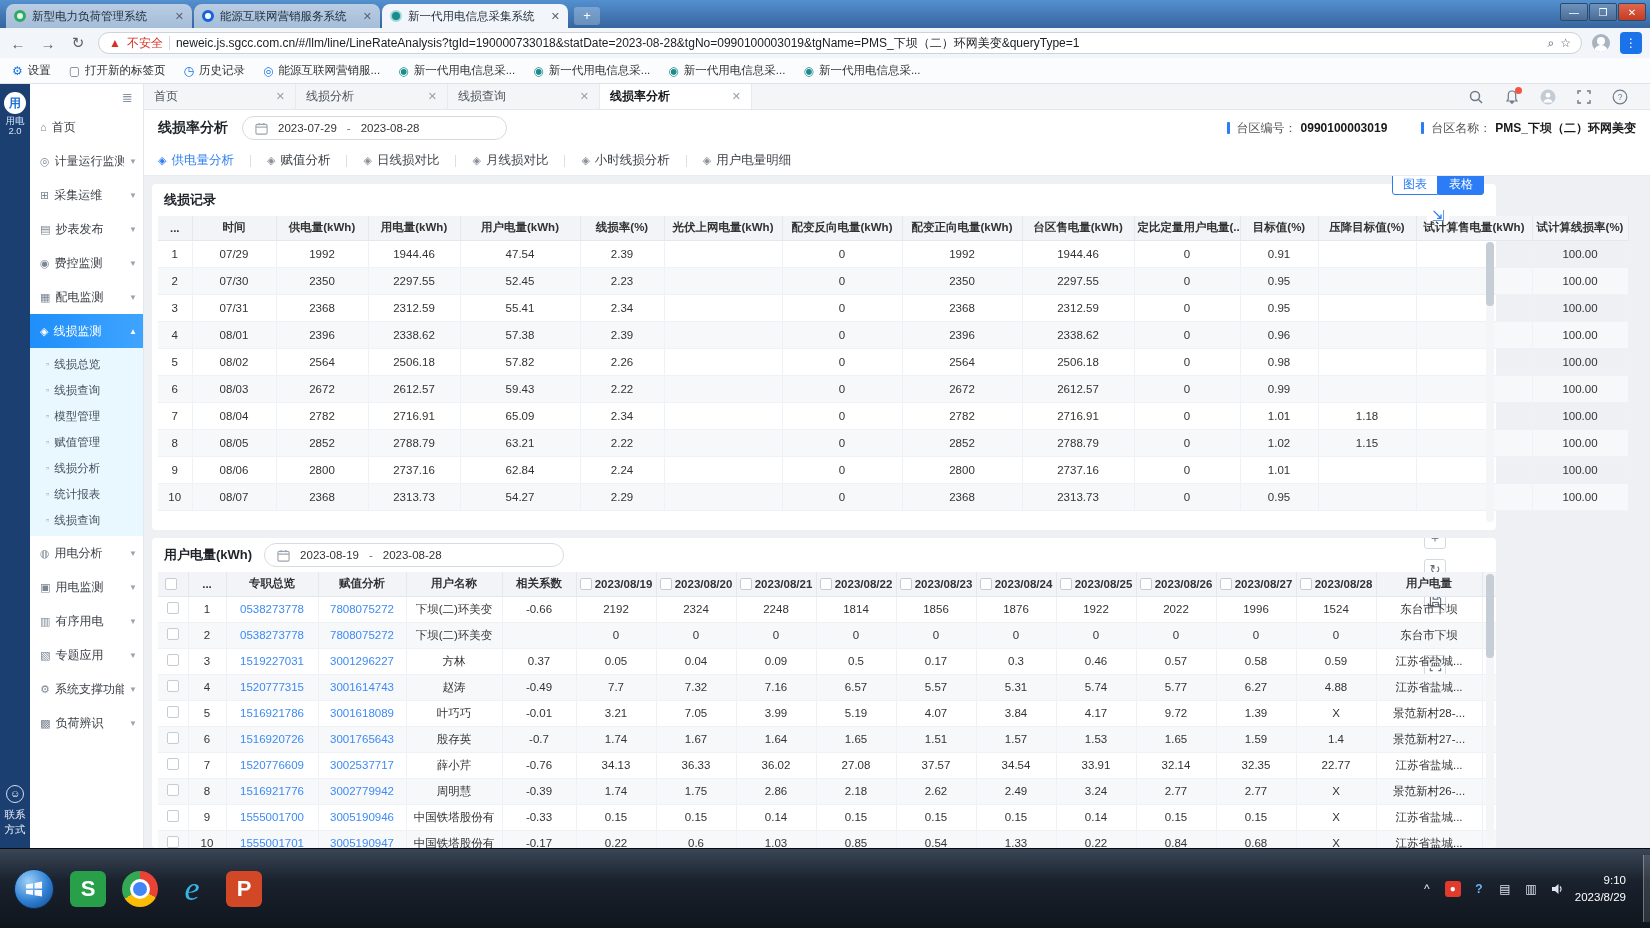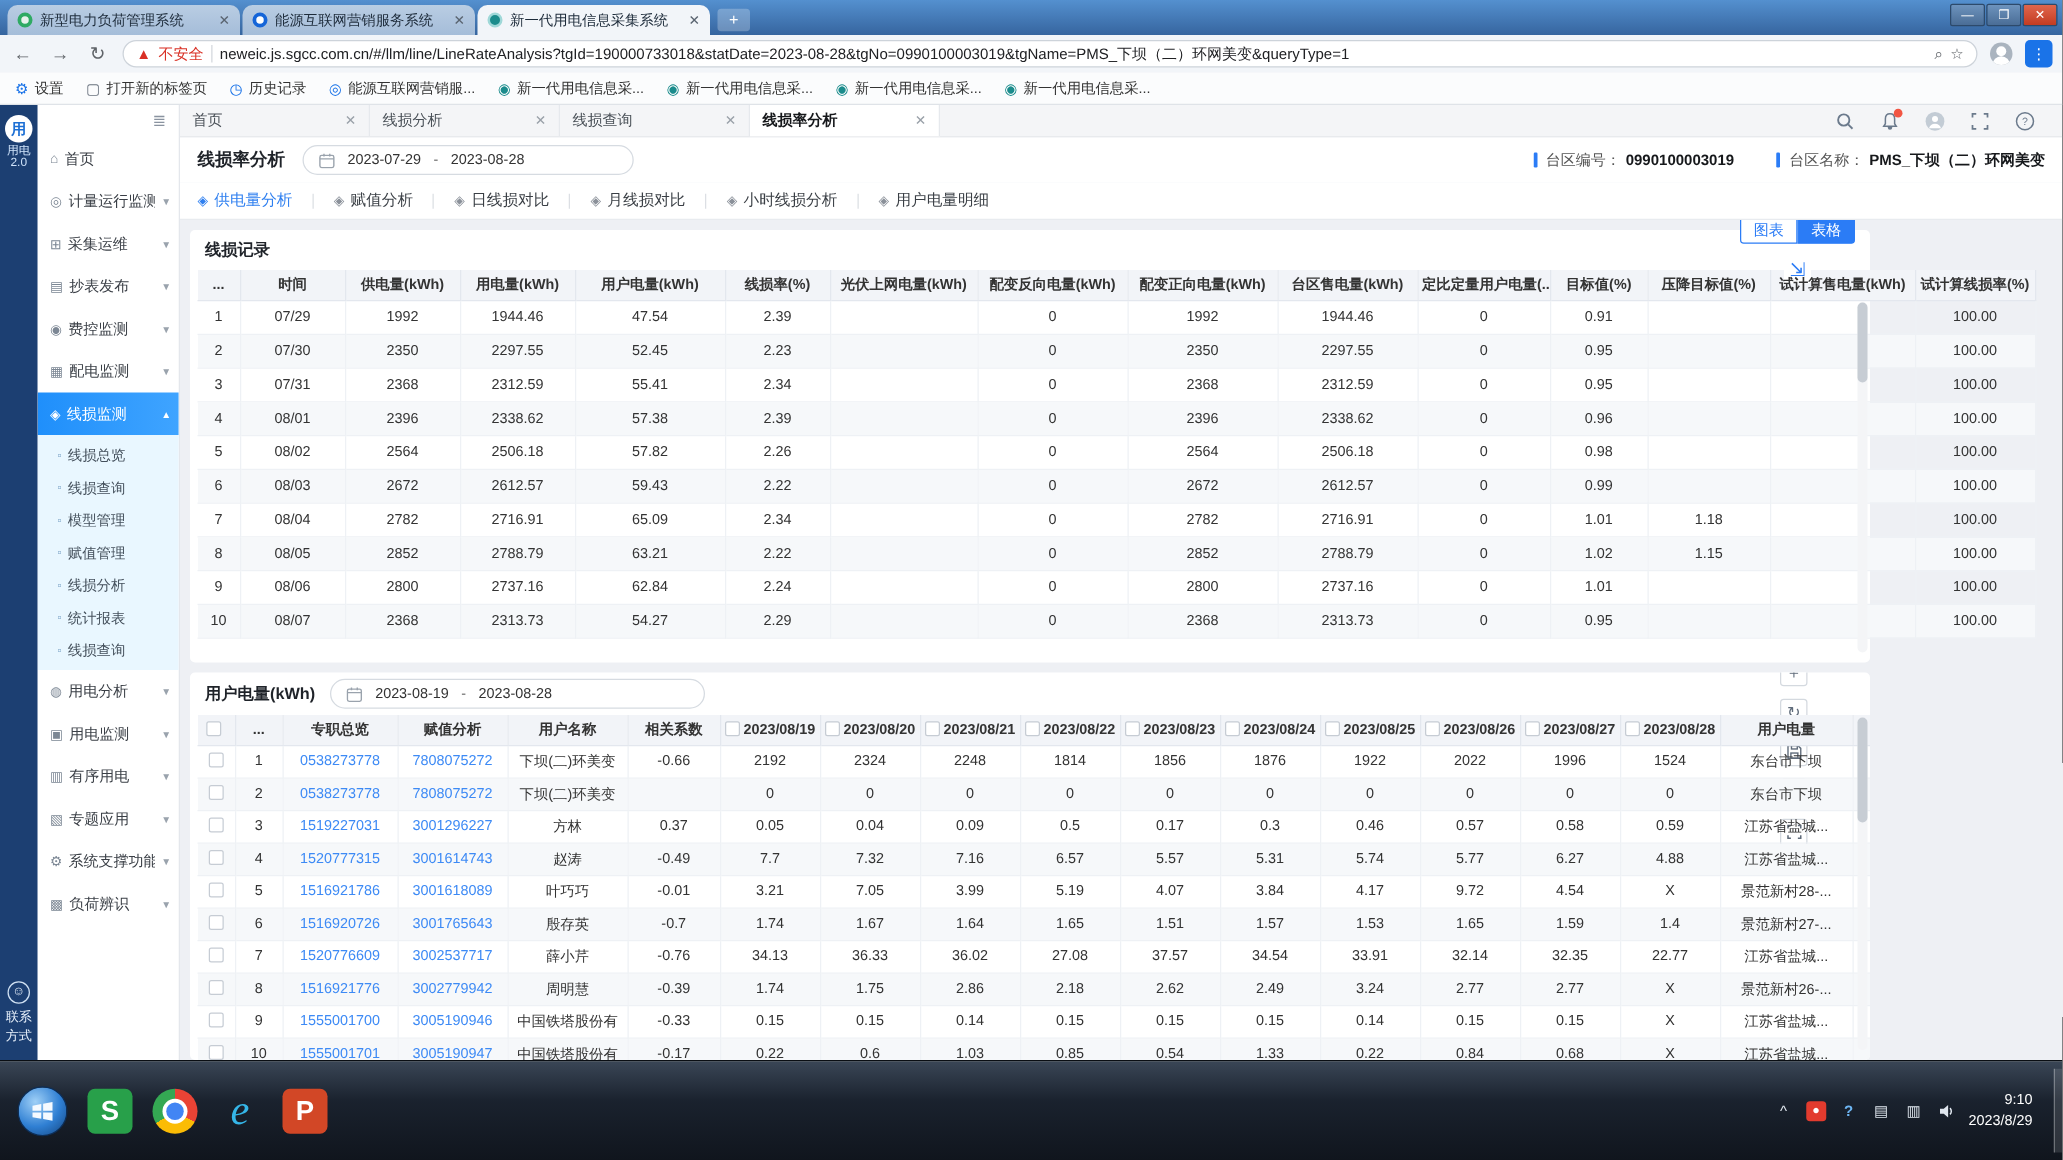--- a/index.html
+++ b/index.html
@@ -847,21 +847,21 @@
                     <td>叶巧巧</td>
                     <td>-0.01</td>
                     <td>3.21</td>
                     <td>7.05</td>
                     <td>3.99</td>
                     <td>5.19</td>
                     <td>4.07</td>
                     <td>3.84</td>
                     <td>4.17</td>
                     <td>9.72</td>
-                    <td>4.54</td>
+                    <td>1.39</td>
                     <td>X</td>
                     <td>景范新村28-...</td>
                     <td>8</td>
                     <td>城镇居民生...</td>
                   </tr>
                   <tr class="stripe">
                     <td><span class="cb" style="display: inline-block;"></span></td>
                     <td>6</td>
                     <td class="link">1516920726</td>
                     <td class="link">3001765643</td>

